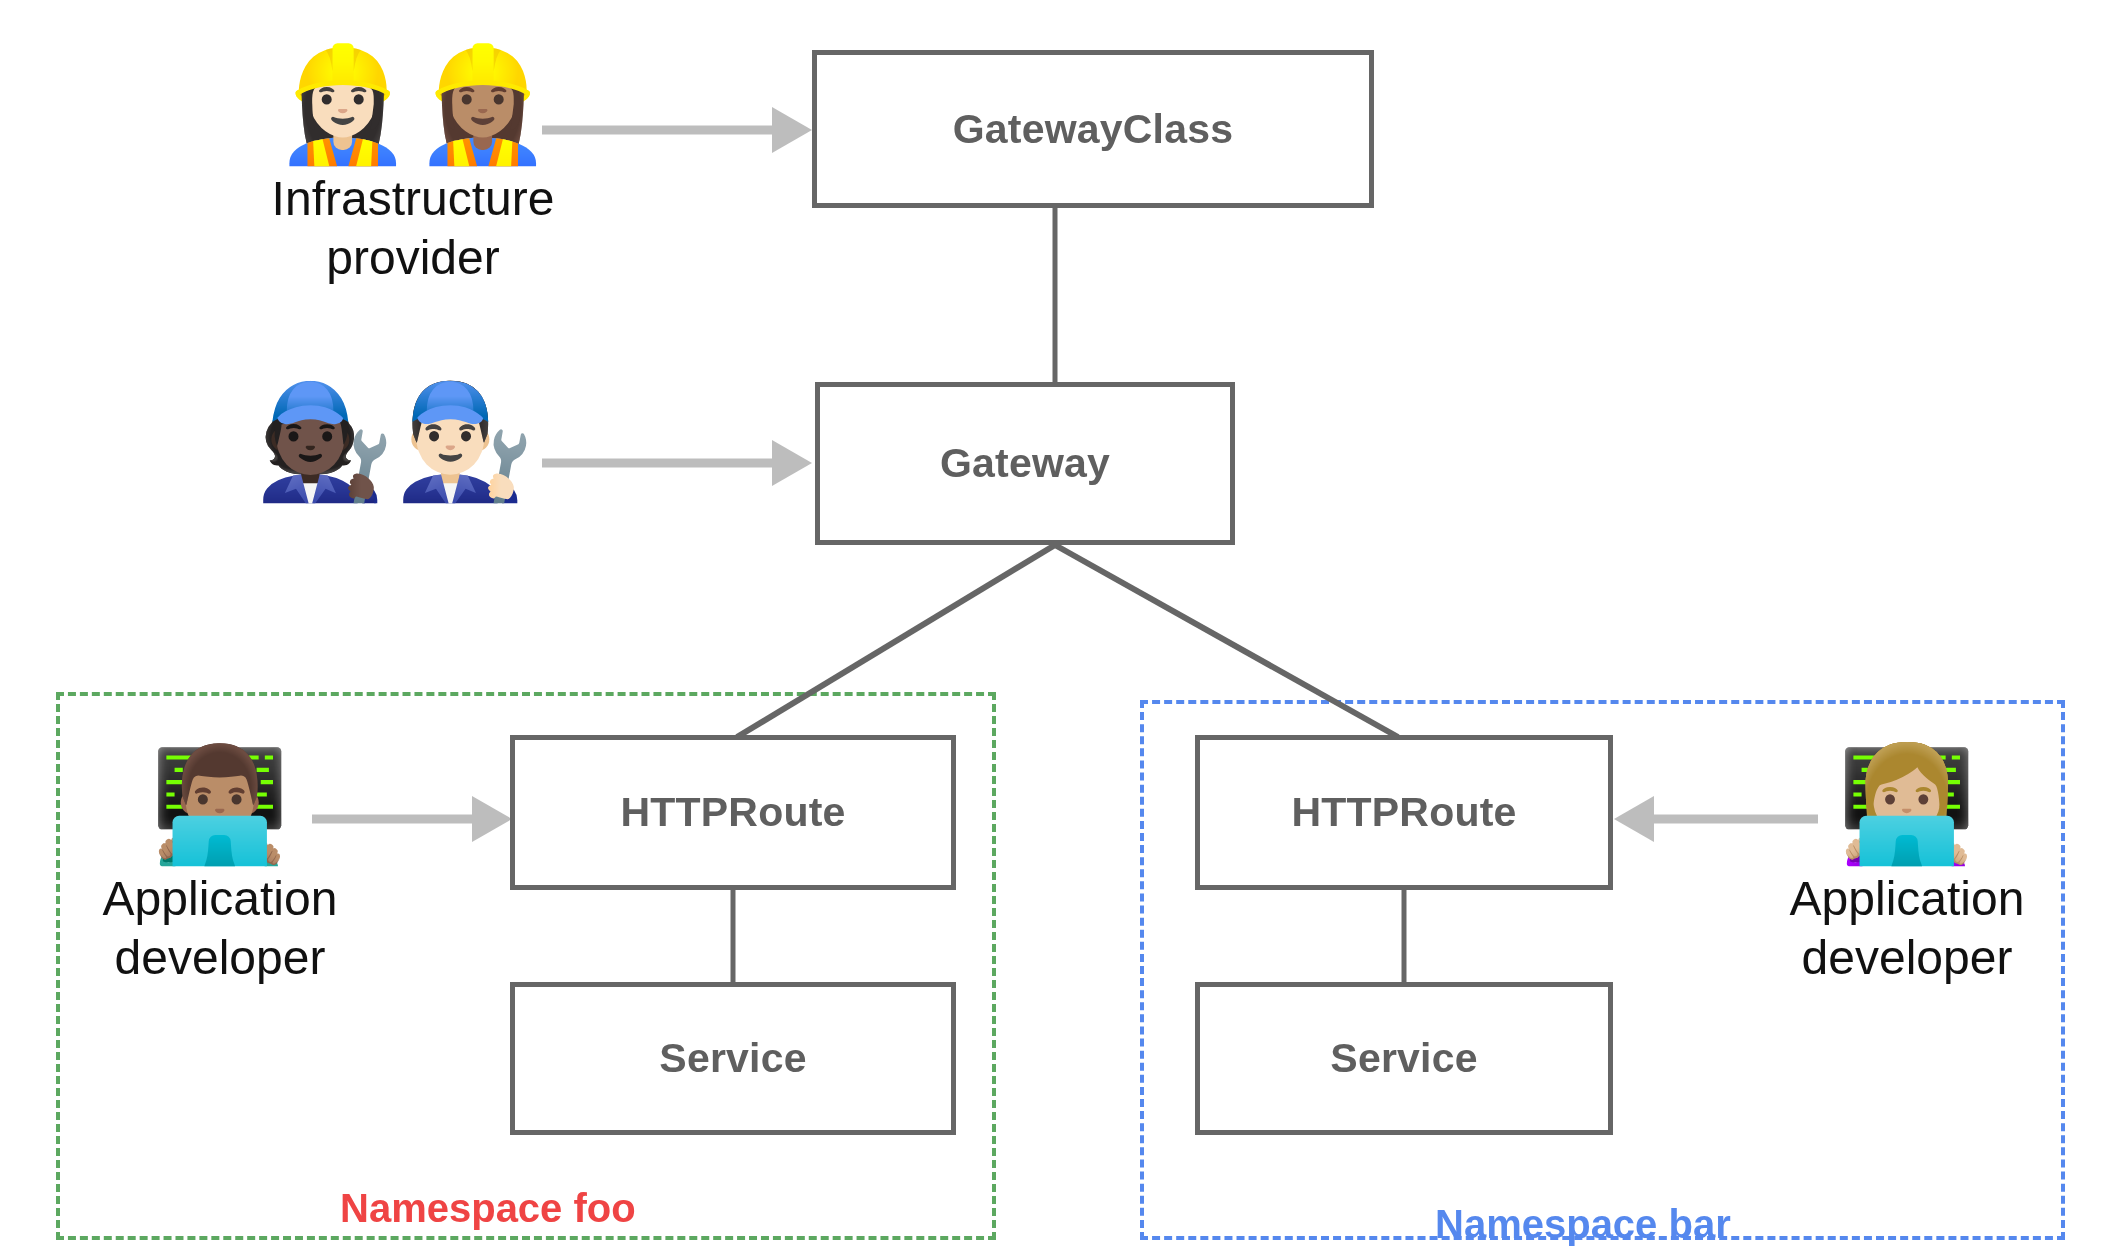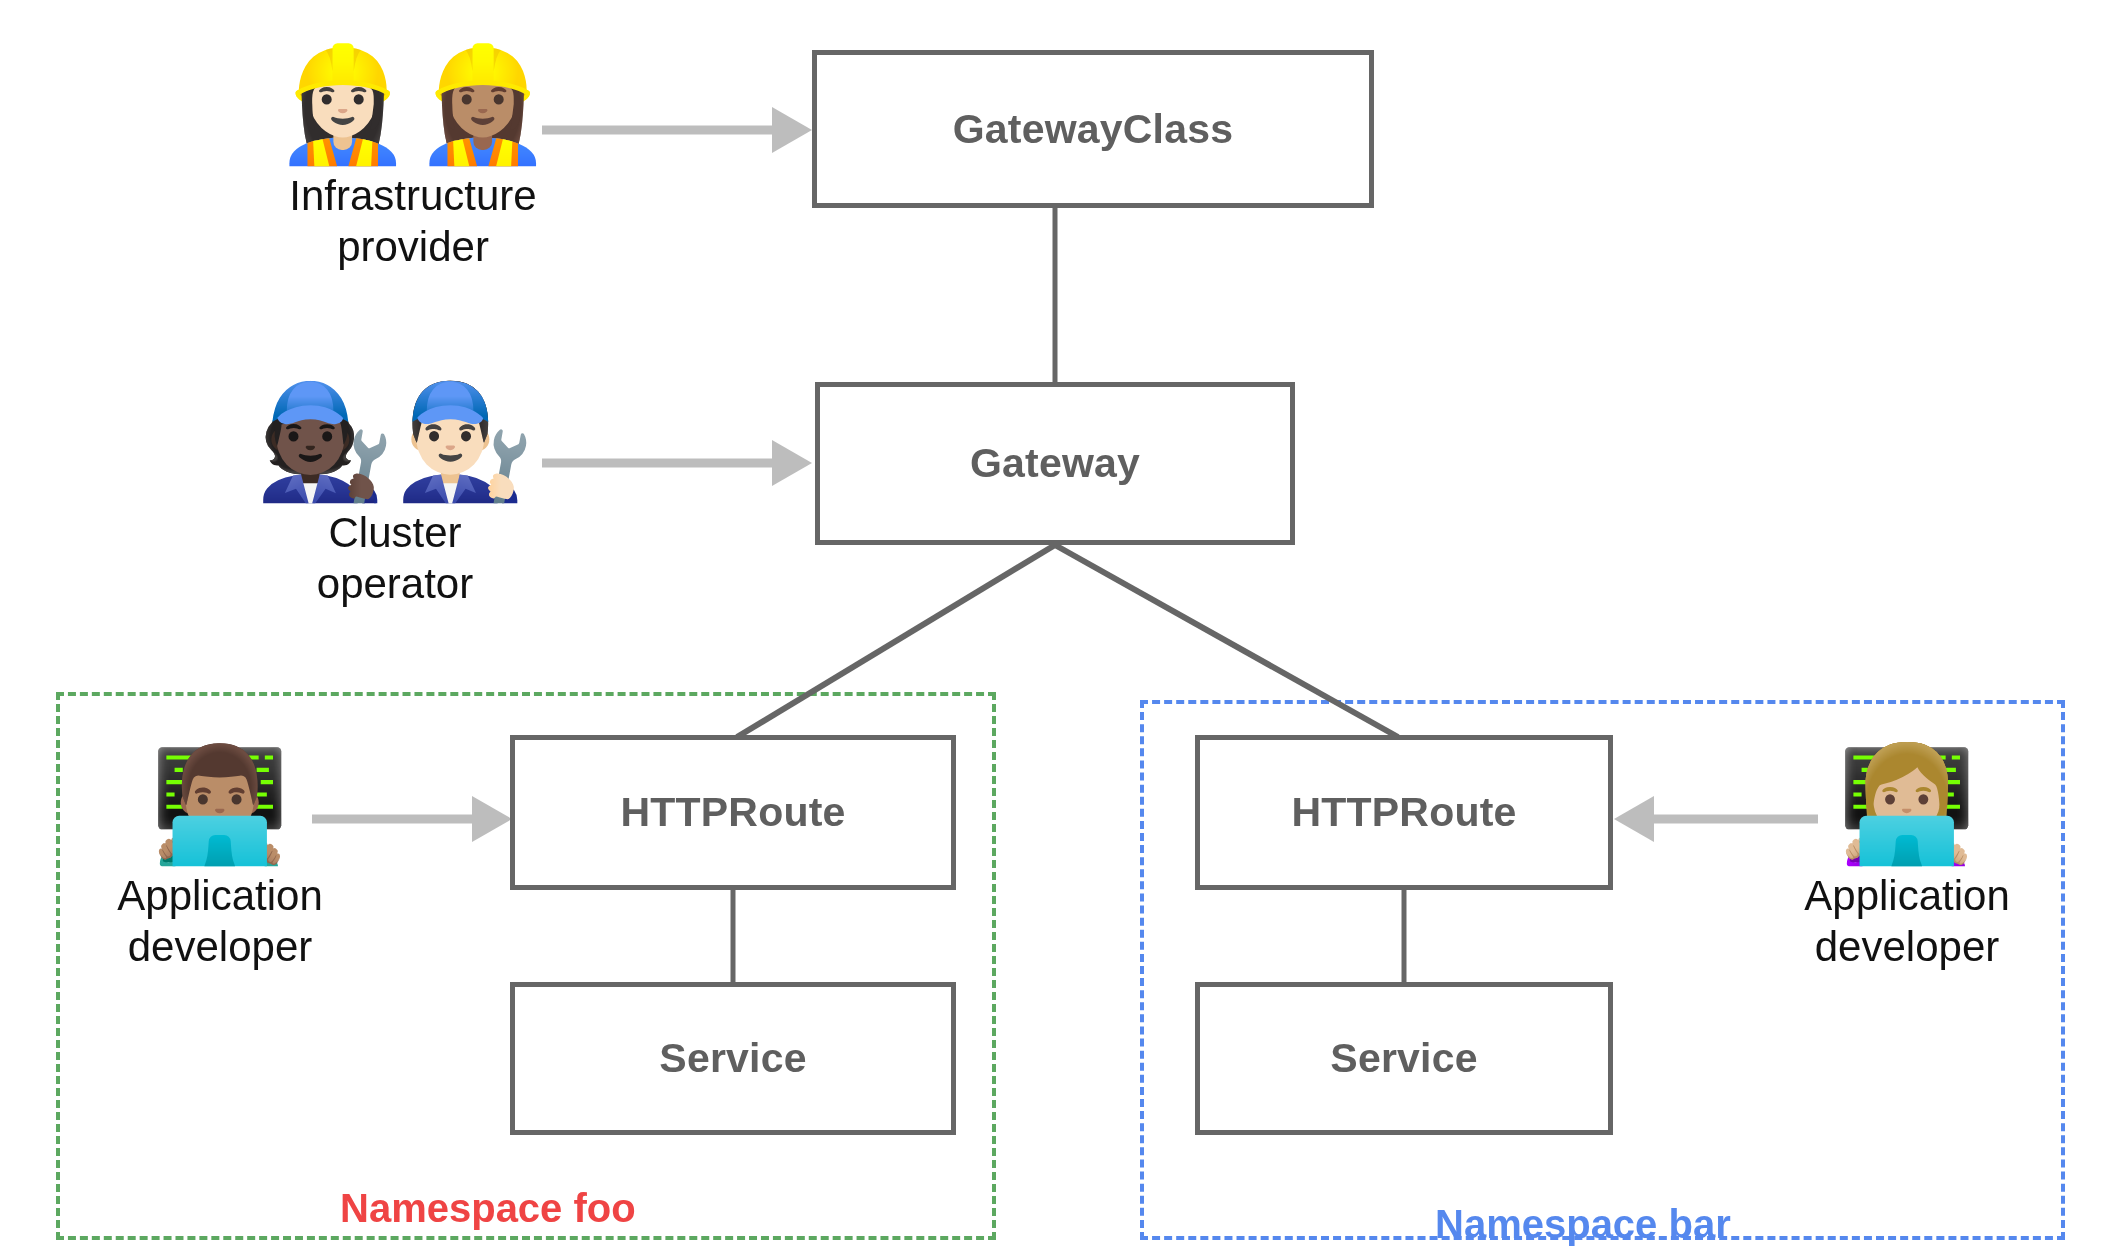--- a/index.html
+++ b/index.html
@@ -56,21 +56,21 @@
     line-height: 1;
     white-space: nowrap;
   }
   .emoji {
     font-family: "DejaVu Sans", sans-serif;
     display: inline-block;
   }
   .persona-caption {
     margin-top: 10px;
     font-family: "Liberation Sans", sans-serif;
-    font-size: 42px;
+    font-size: 48px;
     color: #111111;
     text-align: center;
     line-height: 1.22;
     white-space: pre-line;
   }
 
   
   .namespace {
     position: absolute;
     box-sizing: border-box;
@@ -154,21 +154,21 @@
     <g>
       <line x1="1818" y1="819" x2="1638" y2="819" stroke="#bdbdbd" stroke-width="9"></line>
       <polygon points="1614,819 1654,796 1654,842" fill="#bdbdbd"></polygon>
     </g>
   </svg>
 
   <div class="res-box" style="left:812px; top:50px; width:562px; height:158px;">
     <span class="res-label">GatewayClass</span>
   </div>
 
-  <div class="res-box" style="left:815px; top:382px; width:480px; height:163px;">
+  <div class="res-box" style="left:815px; top:382px; width:420px; height:163px;">
     <span class="res-label">Gateway</span>
   </div>
 
   <div class="res-box" style="left:510px; top:735px; width:446px; height:155px;">
     <span class="res-label">HTTPRoute</span>
   </div>
 
   <div class="res-box" style="left:510px; top:982px; width:446px; height:153px;">
     <span class="res-label">Service</span>
   </div>
@@ -188,22 +188,20 @@
     </div>
     <div class="persona-caption">Infrastructure
 provider</div>
   </div>
 
   <div class="persona" style="left:250px; top:385px; width:290px;">
     <div class="persona-emojis">
       <span class="emoji" style="font-size:112px;">🧑🏿‍🔧</span>
       <span class="emoji" style="font-size:112px;">👨🏻‍🔧</span>
     </div>
-    <div class="persona-caption">Cluster
-operator</div>
   </div>
 
   <div class="persona" style="left:95px; top:748px; width:250px;">
     <div class="persona-emojis">
       <span class="emoji" style="font-size:112px;">👨🏽‍💻</span>
     </div>
     <div class="persona-caption">Application
 developer</div>
   </div>
 

